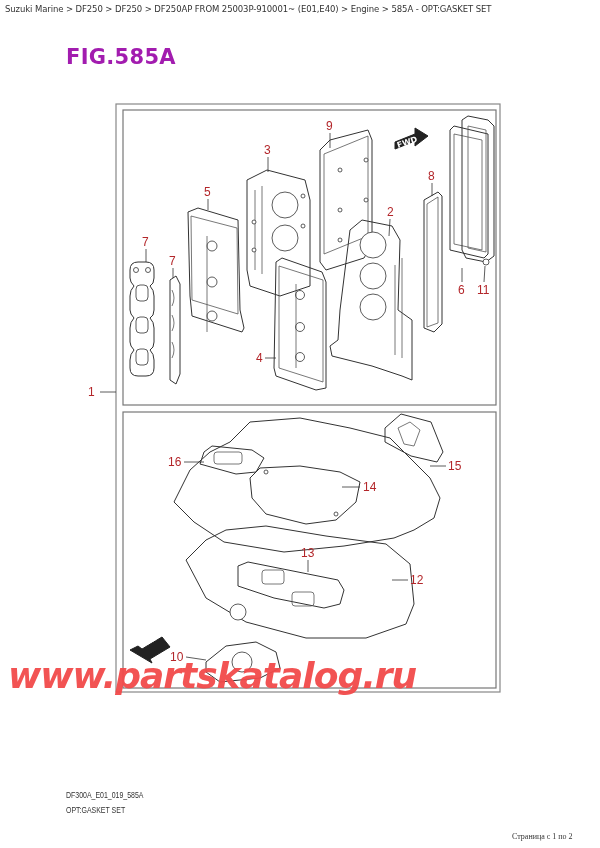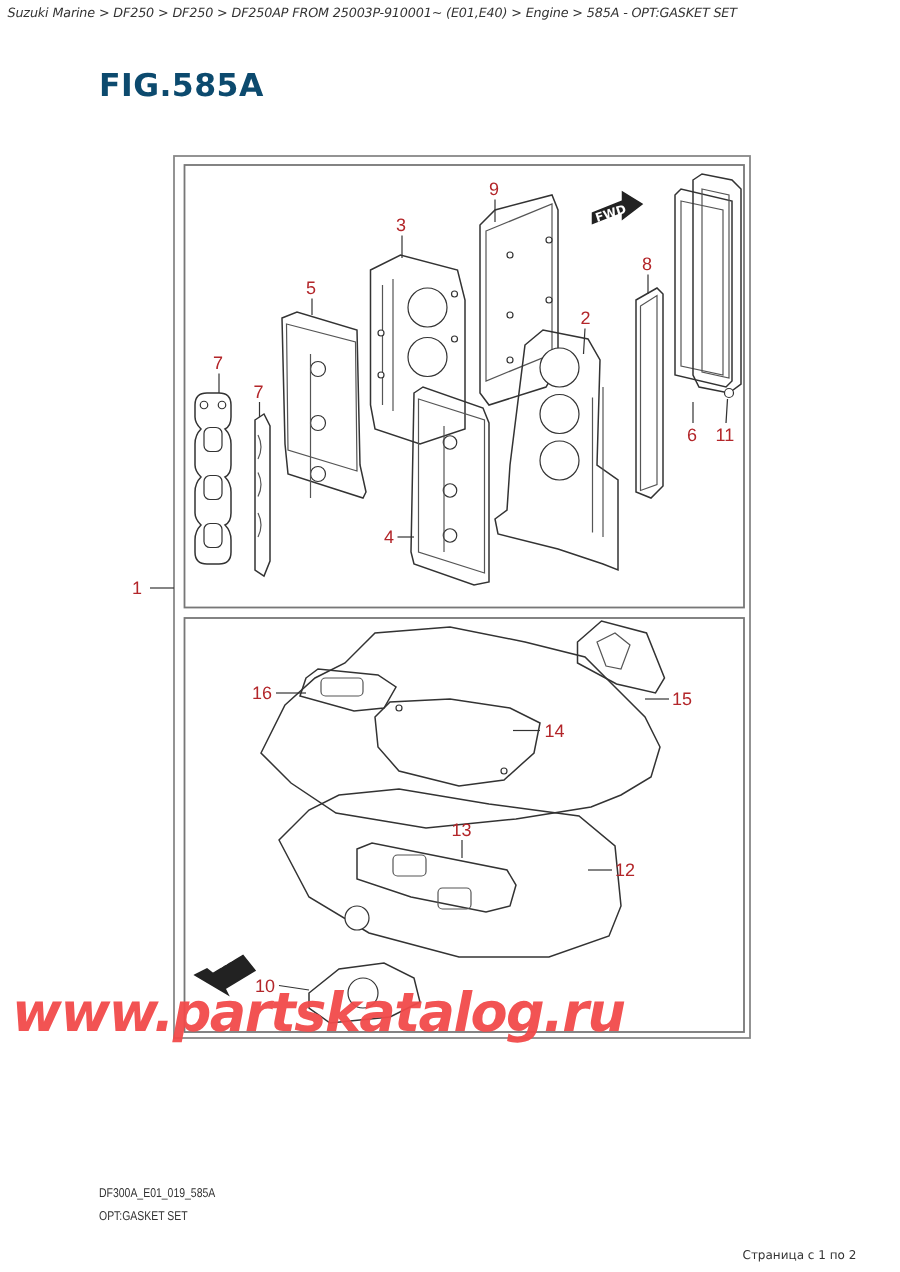--- a/index.html
+++ b/index.html
@@ -1,22 +1,22 @@
 <!DOCTYPE html>
 <html><head>
 <meta charset="utf-8">
 <style>
   html, body { margin:0; padding:0; background:#ffffff; }
   body { width:600px; height:848px; position:relative; overflow:hidden; font-family:"DejaVu Sans", sans-serif; }
-  .breadcrumb { position:absolute; left:5px; top:4px; font-size:8.5px; color:#333; white-space:nowrap; letter-spacing:-0.1px;font-style:italic; }
-  .fig-title { position:absolute; left:66px; top:45px; font-size:21px; font-weight:bold; color:#0c4a6e; font-family:"DejaVu Sans", sans-serif; letter-spacing:0.3px; }
+  .breadcrumb { position:absolute; left:5px; top:4px; font-size:8.5px; color:#333; white-space:nowrap; letter-spacing:-0.1px; }
+  .fig-title { position:absolute; left:66px; top:45px; font-size:21px; font-weight:bold; color:#a21caf; font-family:"DejaVu Sans", sans-serif; letter-spacing:0.3px; }
   .diagram { position:absolute; left:0; top:0; width:600px; height:848px; }
   .footer-code { position:absolute; left:66px; top:790px; font-size:8.5px; color:#333; font-family:"Liberation Sans", sans-serif; transform:scaleX(0.82); transform-origin:left; }
   .footer-name { position:absolute; left:66px; top:805px; font-size:8.5px; color:#333; font-family:"Liberation Sans", sans-serif; transform:scaleX(0.82); transform-origin:left; }
-  .pager { position:absolute; left:495px; top:832px; font-size:8px; color:#333; white-space:nowrap; }
+  .pager { position:absolute; left:512px; top:832px; font-size:8px; color:#333; white-space:nowrap;font-family:Liberation Serif, serif; }
   .watermark { position:absolute; left:8px; top:655px; font-size:36px; font-weight:bold; color:#f24a4a; font-family:"DejaVu Sans", sans-serif; letter-spacing:-1px; white-space:nowrap; opacity:0.95; font-style:italic; }
   .callout { font-family:"Liberation Sans", sans-serif; font-size:12px; fill:#b3262a; }
   .g { fill:none; stroke:#333; stroke-width:1; }
   .g2 { fill:none; stroke:#555; stroke-width:0.8; }
   .hole { fill:#fff; stroke:#333; stroke-width:0.8; }
   .lead { stroke:#333; stroke-width:0.8; fill:none; }
 </style>
 </head>
 <body>
 

